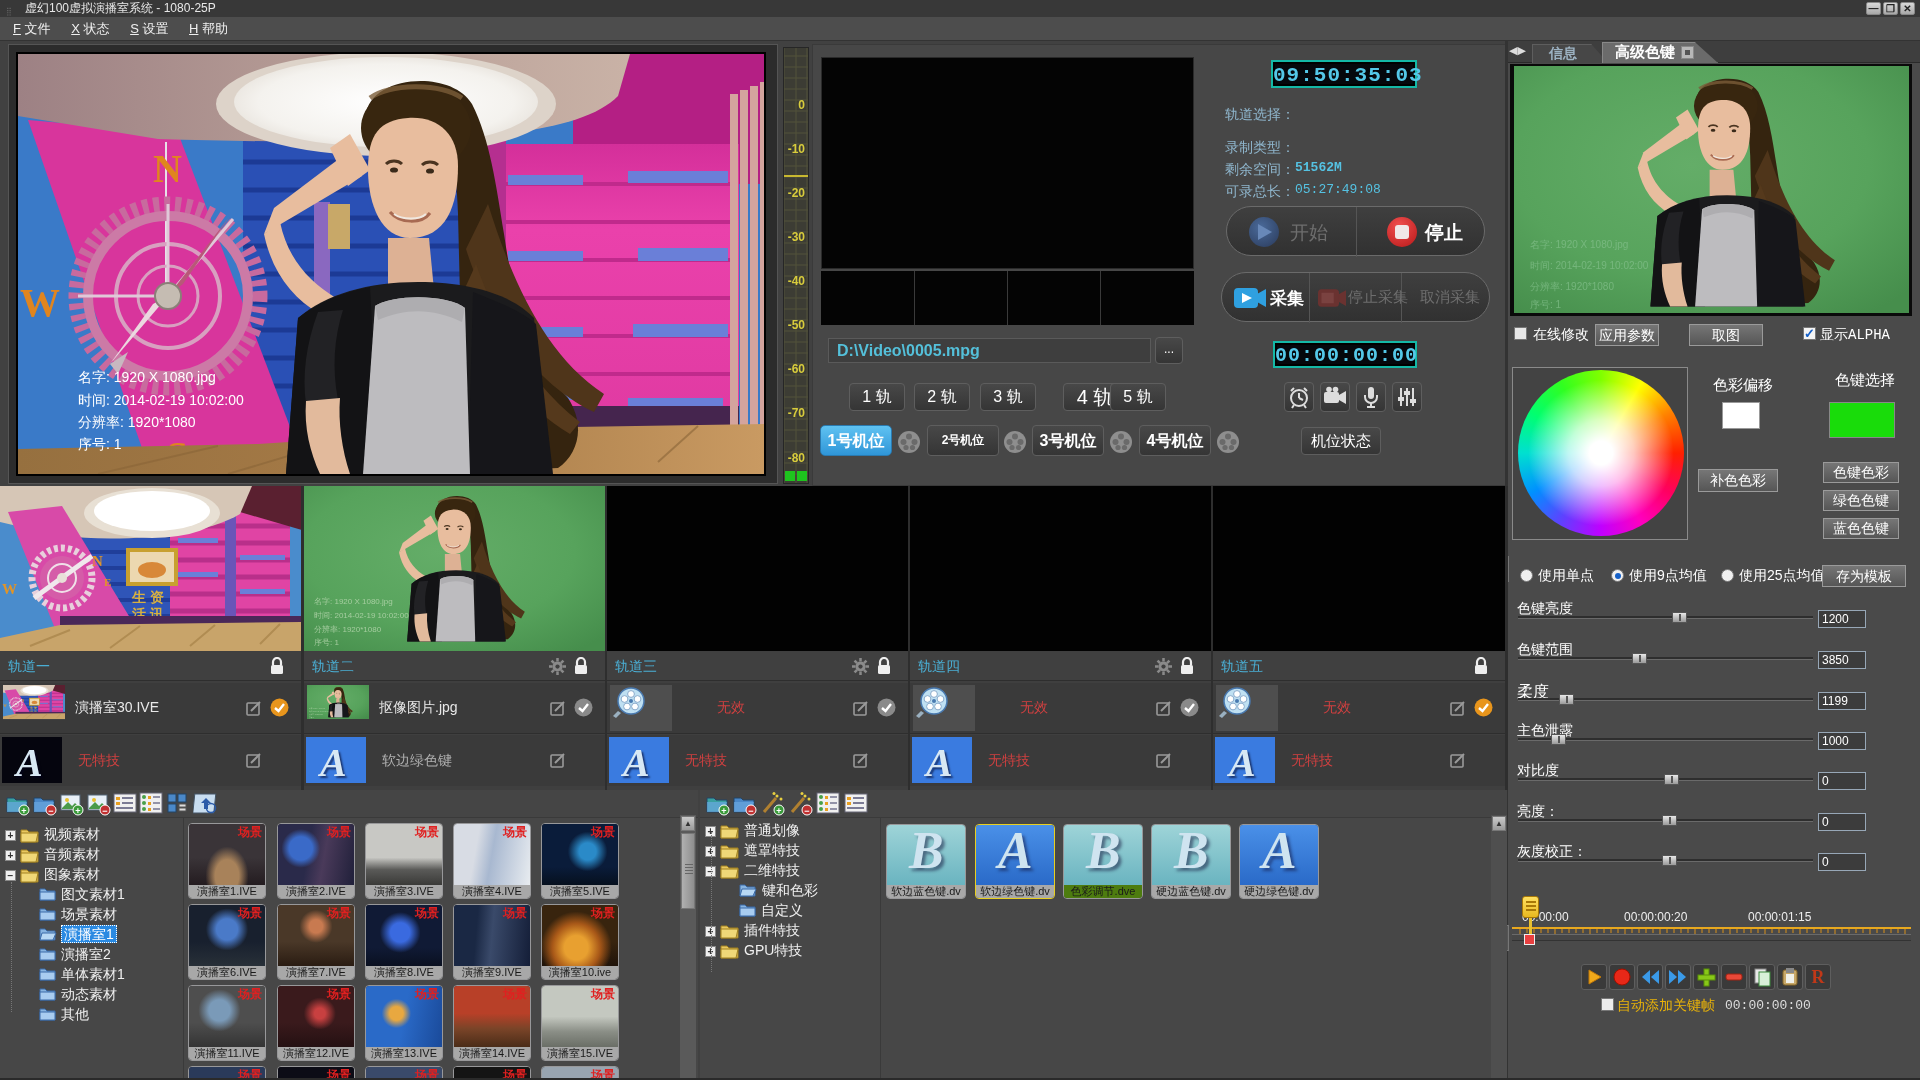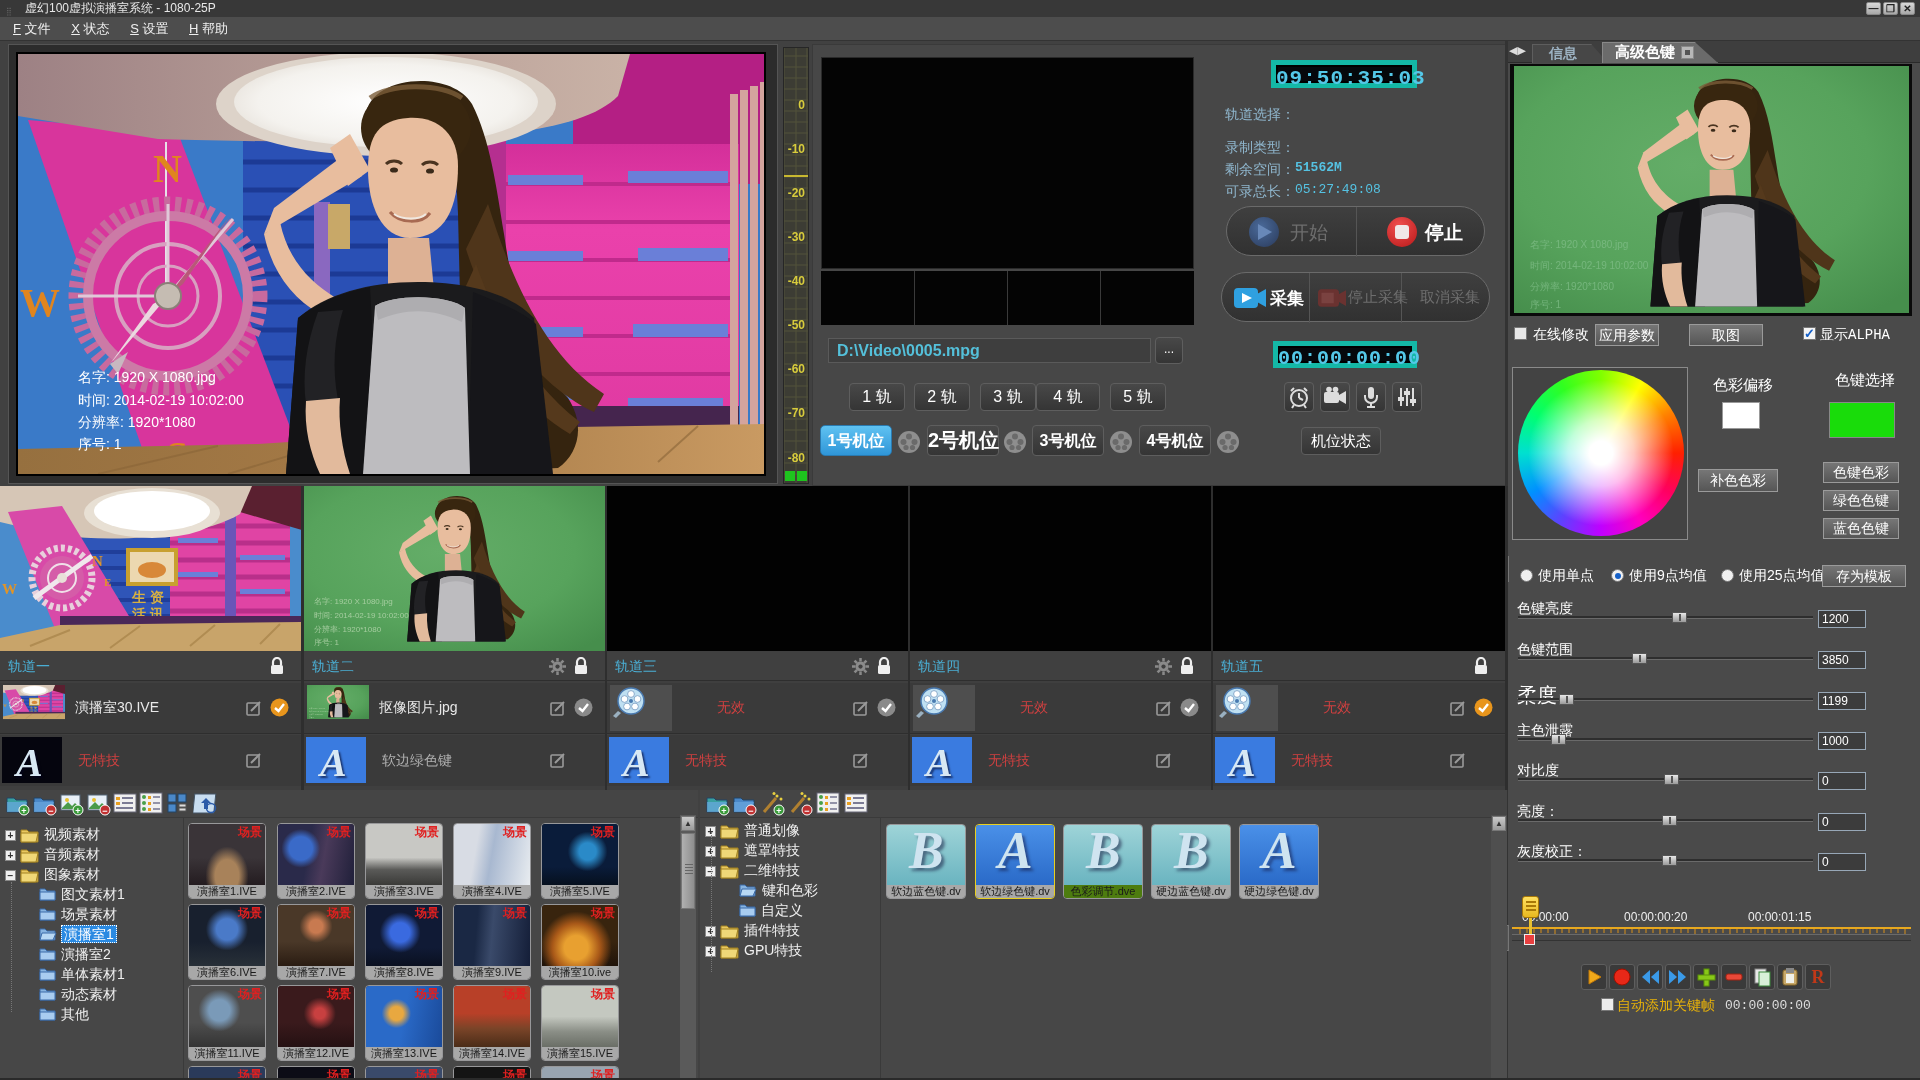--- a/index.html
+++ b/index.html
@@ -19,21 +19,21 @@
 .btn-dark { background:linear-gradient(#484848,#353535); border:1px solid #5e5e5e;
   border-radius:4px; color:#fff; text-align:center; }
 .rbtn { background:linear-gradient(#767676,#565656); border:1px solid #9a9a9a;
   color:#fff; font-size:14px; text-align:center; }
 .radio { width:13px; height:13px; border-radius:50%; background:#f0f0f0; border:1px solid #777; }
 .pbtn { width:26px; height:26px; background:#3a3a3a; border:1px solid #5e5e5e; border-radius:3px; }
 .thumb { position:absolute; width:78px; border:1px solid #98989a; border-radius:4px; background:#222; overflow:hidden }
 .timg { width:76px; height:61px; }
 .scj { position:absolute; right:3px; top:0px; color:#e02020; font-weight:bold; font-size:12px }
 .tcap { width:76px; height:13px; background:#a8a8a8; color:#1a1a1a; font-size:11px; text-align:center; line-height:13px; overflow:hidden }
-.lcd { background:#05080c; border:5px solid #14b8a6; box-shadow:inset 0 0 0 2px #000;
+.lcd { background:#05080c; border:2px solid #14b8a6; box-shadow:inset 0 0 0 2px #000;
   color:#54c8e8; font-family:"Liberation Mono", monospace; font-weight:bold;
   text-align:left; }
 </style>
 </head>
 <body>
 <div id="stage">
 <div class="abs" id="titlebar"><span style="margin-left:25px">虚幻100虚拟演播室系统 - 1080-25P</span>
   <span style="position:absolute;left:6px;top:4px;color:#666;font-size:8px;letter-spacing:1px">⣿</span>
   <div class="winbtn" style="left:1866px">―</div>
   <div class="winbtn" style="left:1883px">❐</div>
@@ -276,21 +276,21 @@
   </div>
 
   <div class="abs lcd" style="left:460px;top:296px;width:144px;height:27px;font-size:20px;line-height:26px;letter-spacing:1px">00:00:00:00</div>
 
   <div class="abs" style="left:15px;top:293px;width:323px;height:25px;background:#3e3e3e;border:1px solid #5a5a5a;color:#54c0da;font-size:16px;font-weight:bold;line-height:23px"><span style="margin-left:8px">D:\Video\0005.mpg</span></div>
   <div class="abs btn-dark" style="left:342px;top:292px;width:28px;height:27px;font-size:12px;line-height:22px">...</div>
 
   <div class="abs btn-dark" style="left:36px;top:338px;width:56px;height:28px;font-size:16px;line-height:26px">1 轨</div>
   <div class="abs btn-dark" style="left:101px;top:338px;width:56px;height:28px;font-size:16px;line-height:26px">2 轨</div>
   <div class="abs btn-dark" style="left:167px;top:338px;width:56px;height:28px;font-size:16px;line-height:26px">3 轨</div>
-  <div class="abs btn-dark" style="left:223px;top:338px;width:64px;height:28px;font-size:16px;line-height:26px">4 轨</div>
+  <div class="abs btn-dark" style="left:250px;top:338px;width:64px;height:28px;font-size:20px;line-height:26px">4 轨</div>
   <div class="abs btn-dark" style="left:297px;top:338px;width:56px;height:28px;font-size:16px;line-height:26px">5 轨</div>
 
   <div class="abs btn-dark" style="left:471px;top:337px;width:30px;height:30px"><svg width="28" height="28" viewBox="0 0 28 28">
           <circle cx="14" cy="15" r="8" fill="none" stroke="#ddd" stroke-width="2"></circle>
           <line x1="14" y1="15" x2="14" y2="10" stroke="#ddd" stroke-width="2"></line>
           <line x1="14" y1="15" x2="18" y2="17" stroke="#ddd" stroke-width="2"></line>
           <path d="M6,8 L9,5 M22,8 L19,5" stroke="#ddd" stroke-width="2"></path>
           <path d="M9,22 l-2,3 M19,22 l2,3" stroke="#ddd" stroke-width="2"></path>
         </svg></div>
   <div class="abs btn-dark" style="left:507px;top:337px;width:30px;height:30px"><svg width="28" height="28" viewBox="0 0 28 28">
@@ -312,21 +312,21 @@
             <line x1="20" y1="5" x2="20" y2="23"></line>
           </g>
           <g fill="#ddd">
             <rect x="5" y="14" width="6" height="4"></rect>
             <rect x="11" y="8" width="6" height="4"></rect>
             <rect x="17" y="16" width="6" height="4"></rect>
           </g>
         </svg></div>
 
   <div class="abs" style="left:7px;top:380px;width:72px;height:31px;background:linear-gradient(#5fc2f2,#2f96d8);border:1px solid #2a7ab0;border-radius:5px;color:#fff;font-size:16px;font-weight:bold;text-align:center;line-height:29px">1号机位</div>
-  <div class="abs btn-dark" style="left:114px;top:380px;width:72px;height:31px;font-size:20px;font-weight:bold;line-height:29px">2号机位</div>
+  <div class="abs btn-dark" style="left:114px;top:380px;width:72px;height:31px;font-size:12px;font-weight:bold;line-height:29px">2号机位</div>
   <div class="abs btn-dark" style="left:219px;top:380px;width:72px;height:31px;font-size:16px;font-weight:bold;line-height:29px">3号机位</div>
   <div class="abs btn-dark" style="left:326px;top:380px;width:72px;height:31px;font-size:16px;font-weight:bold;line-height:29px">4号机位</div>
   <div class="abs btn-dark" style="left:488px;top:382px;width:80px;height:28px;font-size:15px;line-height:26px">机位状态</div>
 
   <svg class="abs" style="left:84px;top:385px" width="24" height="24">
         <circle cx="12" cy="12" r="11" fill="#8e8e8e"></circle>
         <g fill="#6a6a6a">
           <circle cx="12" cy="6.5" r="3"></circle>
           <circle cx="6.5" cy="12" r="3"></circle>
           <circle cx="17.5" cy="12" r="3"></circle>
@@ -433,21 +433,21 @@
   <div class="abs" style="left:166px;top:571px;width:15px;height:11px;background:linear-gradient(#e8e8e8,#9a9a9a);border:1px solid #555">
         <span style="position:absolute;left:6px;top:1px;width:2px;height:7px;background:#555"></span>
       </div>
   <div class="abs" style="left:312px;top:569px;width:48px;height:18px;background:#3c3c3c;border:1px solid #97a7b7;color:#fff;font-size:12px;line-height:16px"><span style="margin-left:3px">1200</span></div>
   <div class="abs" style="left:11px;top:600px;color:#fff;font-size:14px">色键范围</div>
   <div class="abs" style="left:12px;top:616px;width:295px;height:3px;background:#2e2e2e;border-bottom:1px solid #6a6a6a"></div>
   <div class="abs" style="left:126px;top:612px;width:15px;height:11px;background:linear-gradient(#e8e8e8,#9a9a9a);border:1px solid #555">
         <span style="position:absolute;left:6px;top:1px;width:2px;height:7px;background:#555"></span>
       </div>
   <div class="abs" style="left:312px;top:610px;width:48px;height:18px;background:#3c3c3c;border:1px solid #97a7b7;color:#fff;font-size:12px;line-height:16px"><span style="margin-left:3px">3850</span></div>
-  <div class="abs" style="left:11px;top:641px;color:#fff;font-size:20px">柔度</div>
+  <div class="abs" style="left:11px;top:641px;color:#fff;font-size:16px">柔度</div>
   <div class="abs" style="left:12px;top:657px;width:295px;height:3px;background:#2e2e2e;border-bottom:1px solid #6a6a6a"></div>
   <div class="abs" style="left:53px;top:653px;width:15px;height:11px;background:linear-gradient(#e8e8e8,#9a9a9a);border:1px solid #555">
         <span style="position:absolute;left:6px;top:1px;width:2px;height:7px;background:#555"></span>
       </div>
   <div class="abs" style="left:312px;top:651px;width:48px;height:18px;background:#3c3c3c;border:1px solid #97a7b7;color:#fff;font-size:12px;line-height:16px"><span style="margin-left:3px">1199</span></div>
   <div class="abs" style="left:11px;top:681px;color:#fff;font-size:14px">主色泄露</div>
   <div class="abs" style="left:12px;top:697px;width:295px;height:3px;background:#2e2e2e;border-bottom:1px solid #6a6a6a"></div>
   <div class="abs" style="left:45px;top:693px;width:15px;height:11px;background:linear-gradient(#e8e8e8,#9a9a9a);border:1px solid #555">
         <span style="position:absolute;left:6px;top:1px;width:2px;height:7px;background:#555"></span>
       </div>

